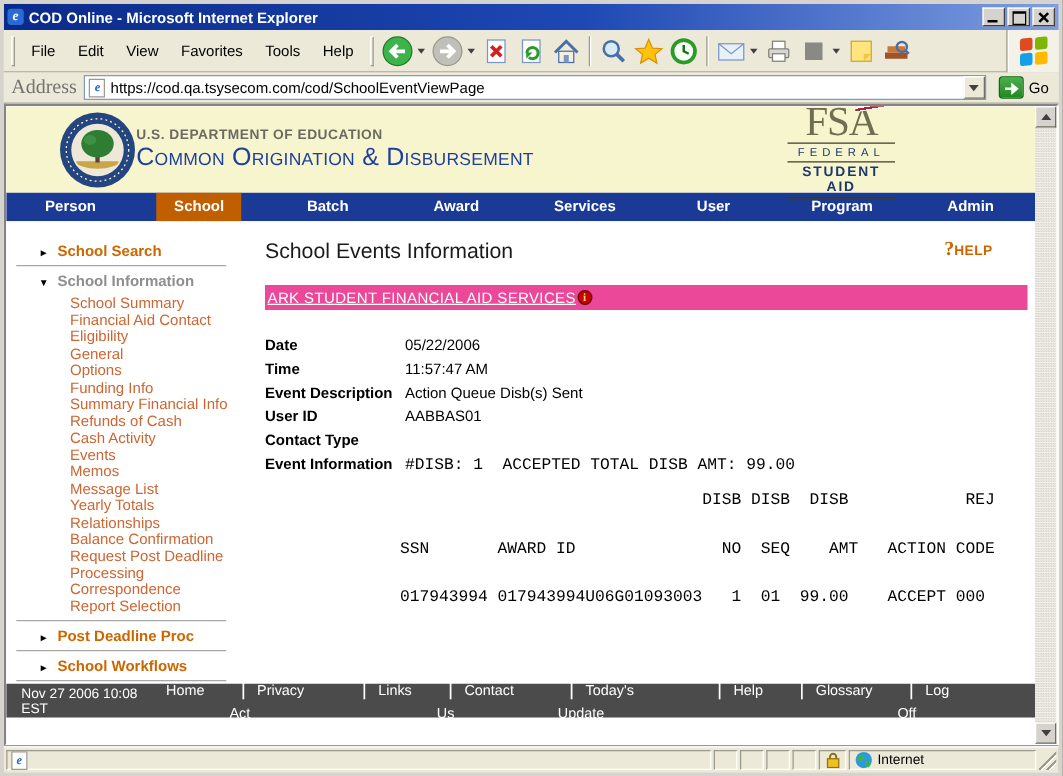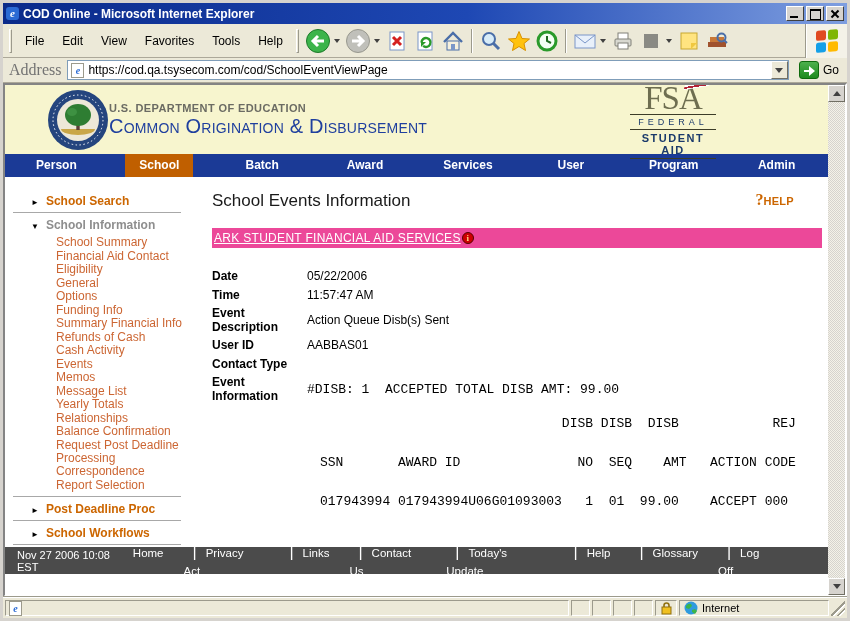--- a/index.html
+++ b/index.html
@@ -93,21 +93,21 @@
   .page-heading { font-size:17px; color:#1A1A1A; }
   .help-area { margin-left:auto; margin-right:28px; display:flex; align-items:baseline; color:#CC6600; cursor:pointer; }
   .help-q { font-size:16px; font-weight:bold; font-family:"Liberation Serif",serif; }
   .help-label { font-size:11px; font-weight:bold; letter-spacing:.3px; }
   .link-bar { margin-top:17px; height:20px; background:#ec4899; display:flex; align-items:center; padding-left:2px; }
   .school-link { color:#fff; font-size:12px; text-decoration:underline; letter-spacing:.3px; cursor:pointer; }
   .info-icon { width:12px; height:12px; border-radius:50%; background:#CC0000; border:1px solid #5A0000; color:#FFD780; font:bold 9px "Liberation Serif",serif; text-align:center; line-height:11px; margin-left:1px; cursor:pointer; }
 
   .fields { margin-top:20px; }
   .field-row { display:flex; align-items:center; margin-bottom:3px; min-height:16px; }
-  .flabel { width:95px; font-size:12px; font-weight:bold; color:#000; line-height:14px; }
+  .flabel { width:112px; font-size:12px; font-weight:bold; color:#000; line-height:14px; }
   .fvalue { font-size:12px; color:#000; }
   .fvalue.mono { font-family:"Liberation Mono",monospace; font-size:13px; white-space:pre; }
 
   .events-pre { margin-left:108px; margin-top:14px; }
   .pre-line { font-family:"Liberation Mono",monospace; font-size:13px; line-height:14px; white-space:pre; margin-bottom:25px; color:#000; }
 
   
   .footerbar { height:27px; background:#4B4B4B; display:flex; align-items:center; color:#fff; }
   .footer-ts { font-size:11px; margin-left:12px; }
   .footer-links { list-style:none; display:flex; margin-left:auto; margin-right:52px;gap:20px; }

